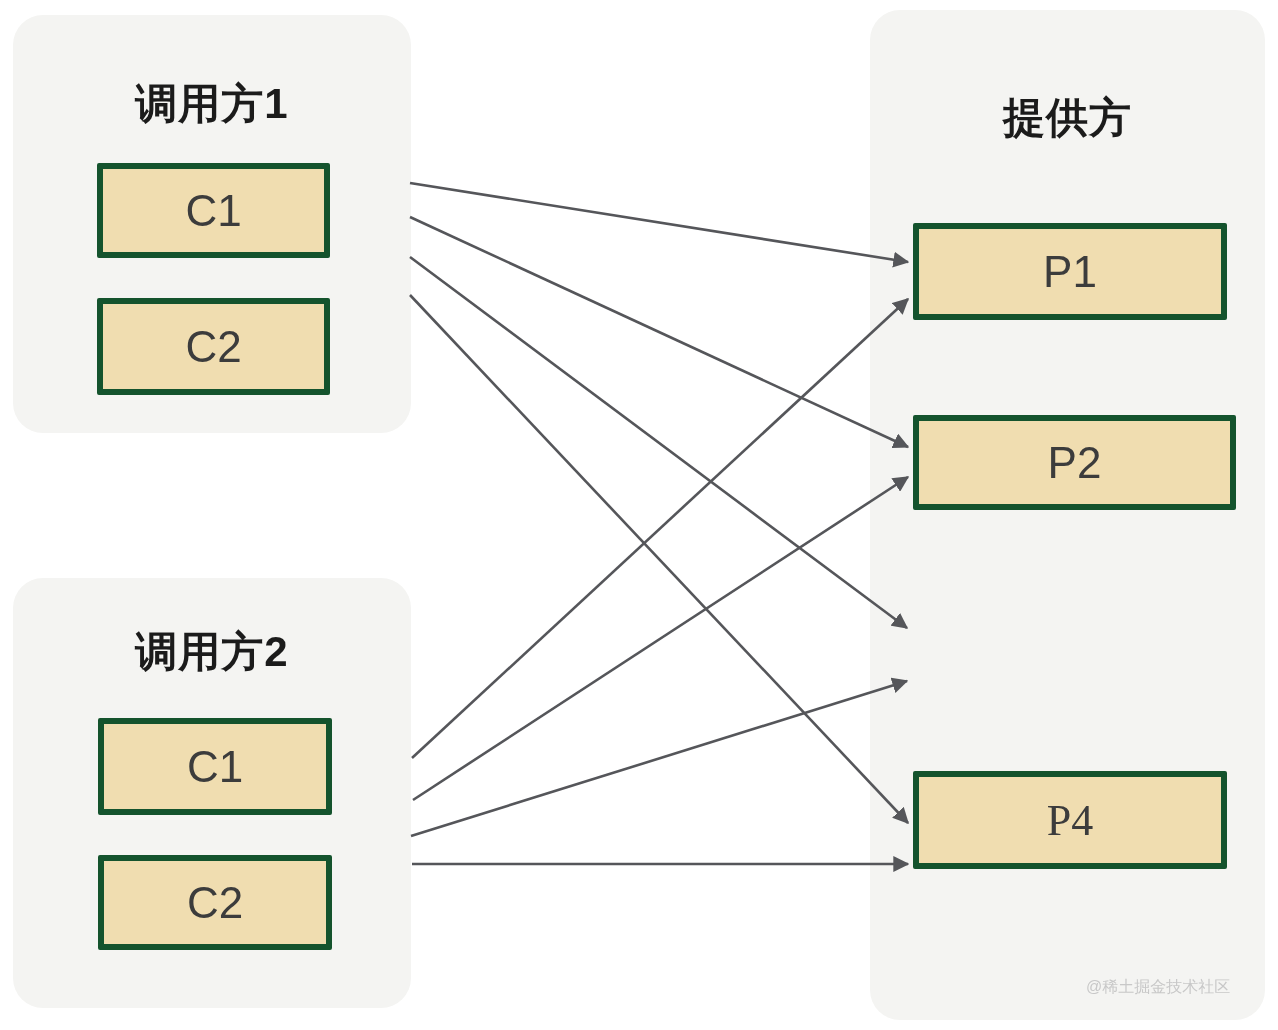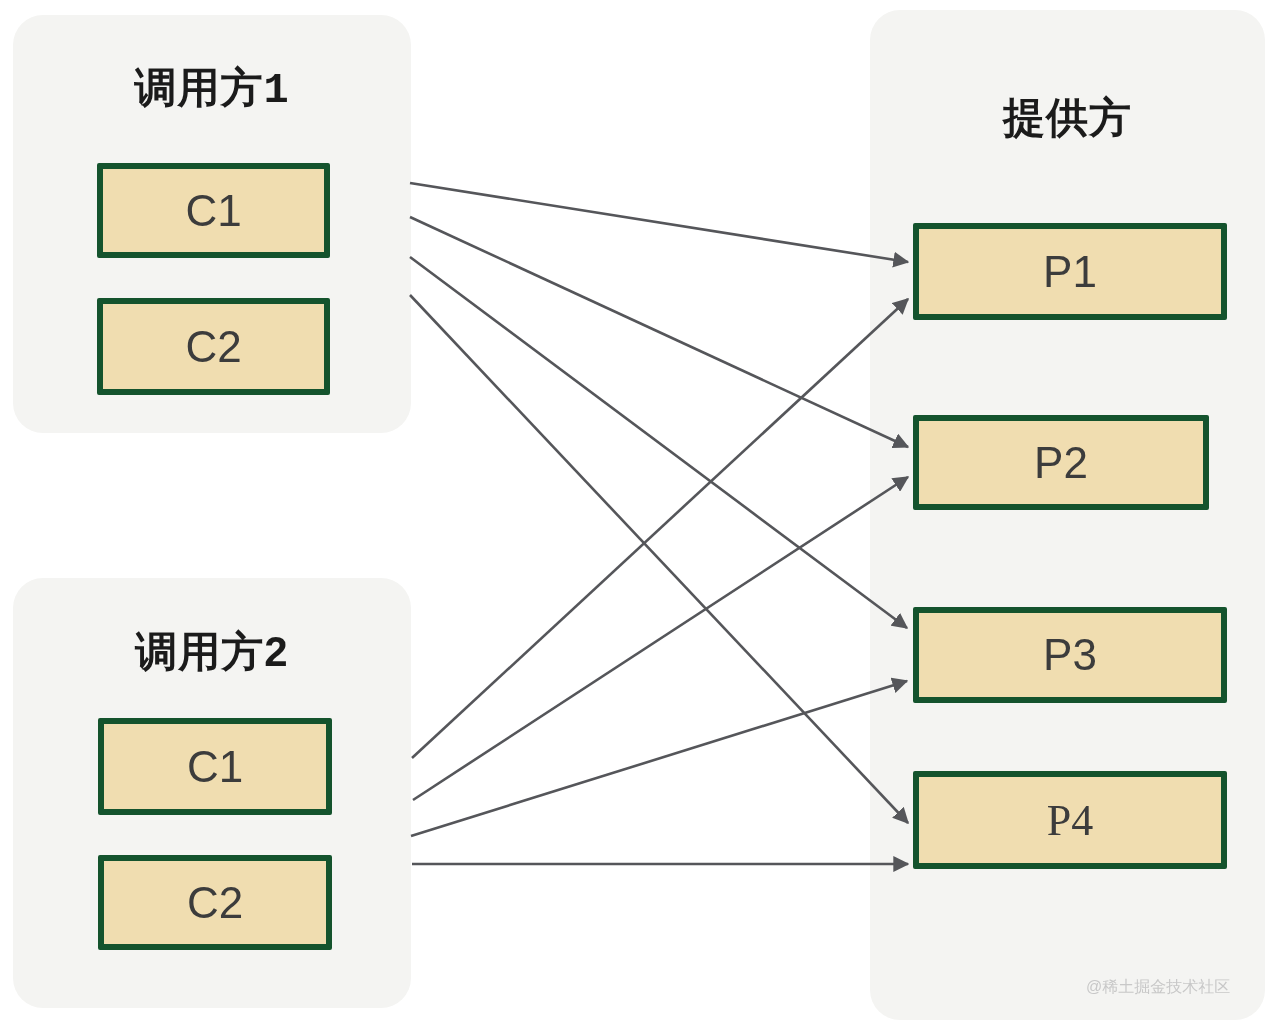--- a/index.html
+++ b/index.html
@@ -21,42 +21,42 @@
 
   .panel-title {
     position:absolute;
     left:0; width:100%;
     text-align:center;
     font-size:42px;
     font-weight:bold;
     color:#1b1b1b;
     letter-spacing:1px;
   }
-  #panel-caller1 .panel-title { top:45px;font-family:Liberation Mono, monospace; }
+  #panel-caller1 .panel-title { top:61px; }
   #panel-caller2 .panel-title { top:46px; }
   #panel-provider .panel-title{ top:60px;margin-top:20px; }
 
   .node {
     position:absolute;
     background:#f0ddb0;
     border:6px solid #14532d;
     border-radius:2px;
     display:flex;
     align-items:center;
     justify-content:center;
     font-size:44px;
     color:#3c3c3c;
     box-sizing:border-box;
   }
   #node-c1a { left:97px;  top:163px; width:233px; height:95px; }
   #node-c2a { left:97px;  top:298px; width:233px; height:97px; }
   #node-c1b { left:98px;  top:718px; width:234px; height:97px; }
   #node-c2b { left:98px;  top:855px; width:234px; height:95px; }
   #node-p1  { left:913px; top:223px; width:314px; height:97px; }
-  #node-p2  { left:913px; top:415px; width:296px; height:95px; }
+  #node-p2  { left:913px; top:415px; width:323px; height:95px; }
   #node-p3  { left:913px; top:607px; width:314px; height:96px; }
   #node-p4  { left:913px; top:771px; width:314px; height:98px;font-family:Liberation Serif, serif; }
 
   #edges-layer {
     position:absolute;
     left:0; top:0;
     width:1278px; height:1030px;
     pointer-events:none;
   }
   #watermark {
@@ -86,21 +86,20 @@
   </div>
 
   <div class="node" id="node-c1a">C1</div>
   <div class="node" id="node-c2a">C2</div>
 
   <div class="node" id="node-c1b">C1</div>
   <div class="node" id="node-c2b">C2</div>
 
   <div class="node" id="node-p1">P1</div>
   <div class="node" id="node-p2">P2</div>
-  <div class="node" id="node-p3">P3</div>
   <div class="node" id="node-p4">P4</div>
 
   <svg id="edges-layer" width="1278" height="1030" viewBox="0 0 1278 1030" xmlns="http://www.w3.org/2000/svg">
     <defs>
       <marker id="arrowhead" markerWidth="16" markerHeight="16" viewBox="0 0 12 12" refX="11" refY="6" orient="auto" markerUnits="userSpaceOnUse">
         <path id="arrowhead-path" d="M0,0 L12,6 L0,12 Z" fill="#55565a"></path>
       </marker>
     </defs>
   <line x1="410" y1="183" x2="908" y2="262" stroke="#55565a" stroke-width="2.6" marker-end="url(#arrowhead)"></line>
       <line x1="410" y1="217" x2="908" y2="447" stroke="#55565a" stroke-width="2.6" marker-end="url(#arrowhead)"></line>

